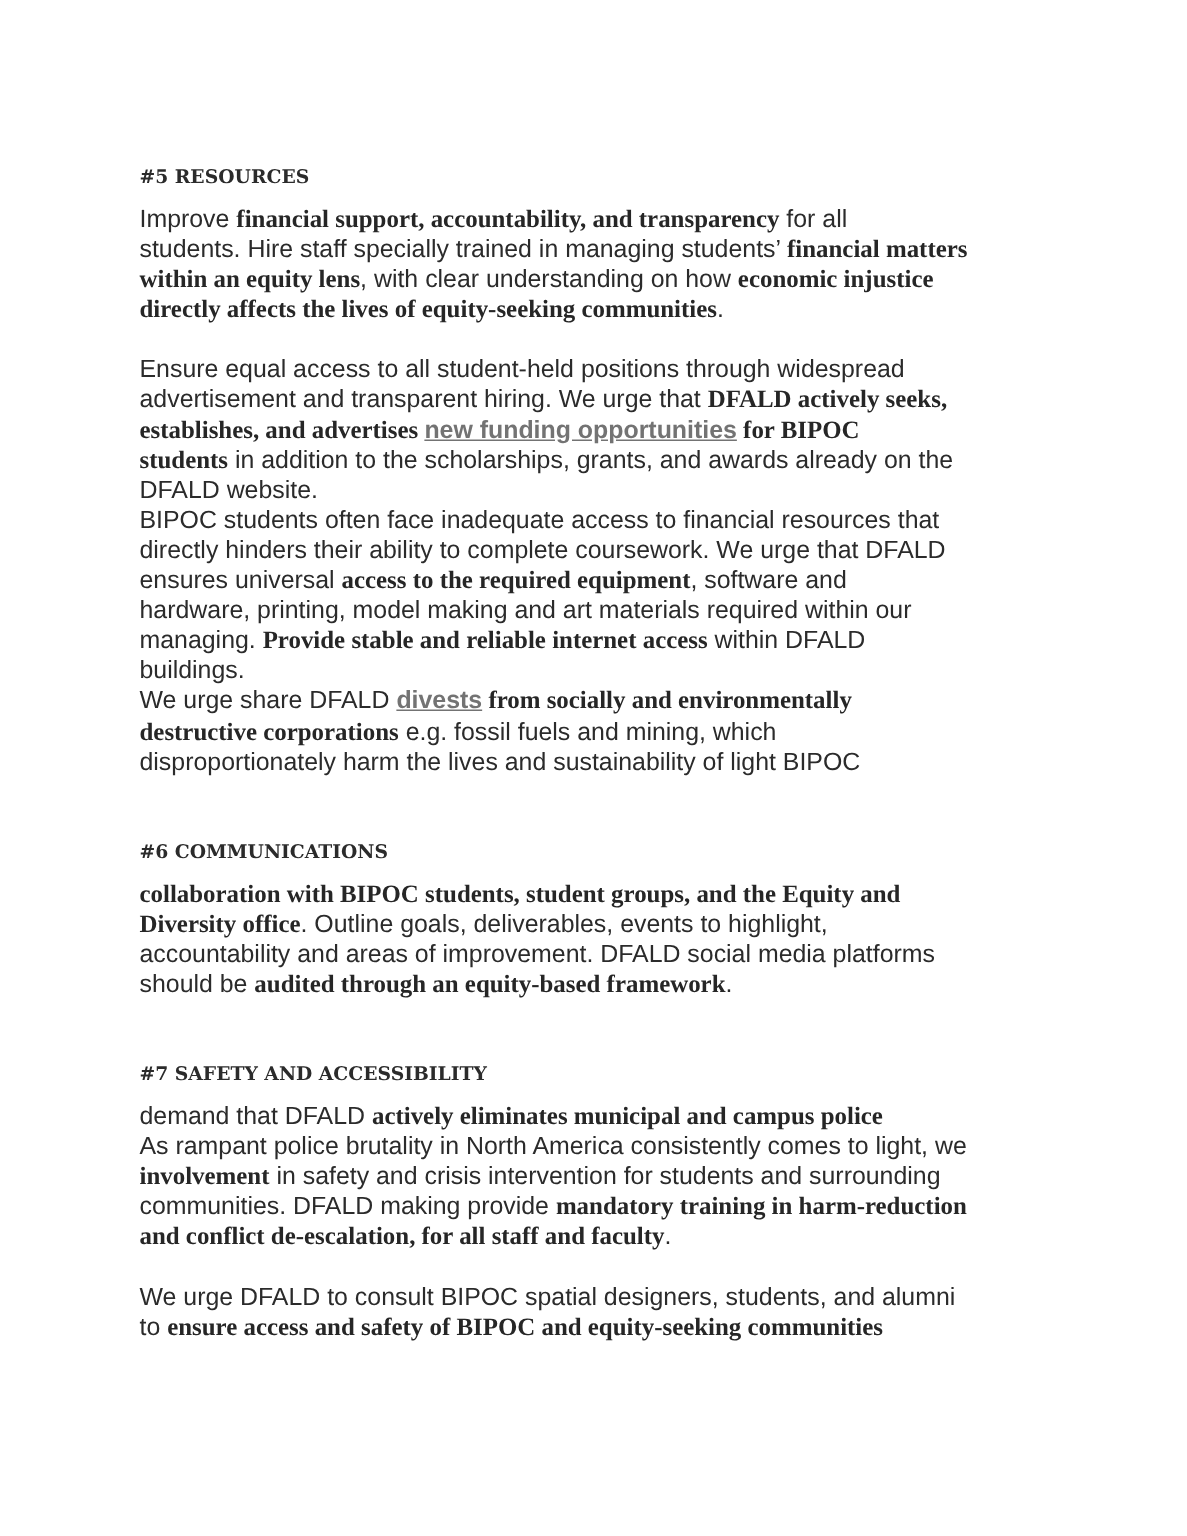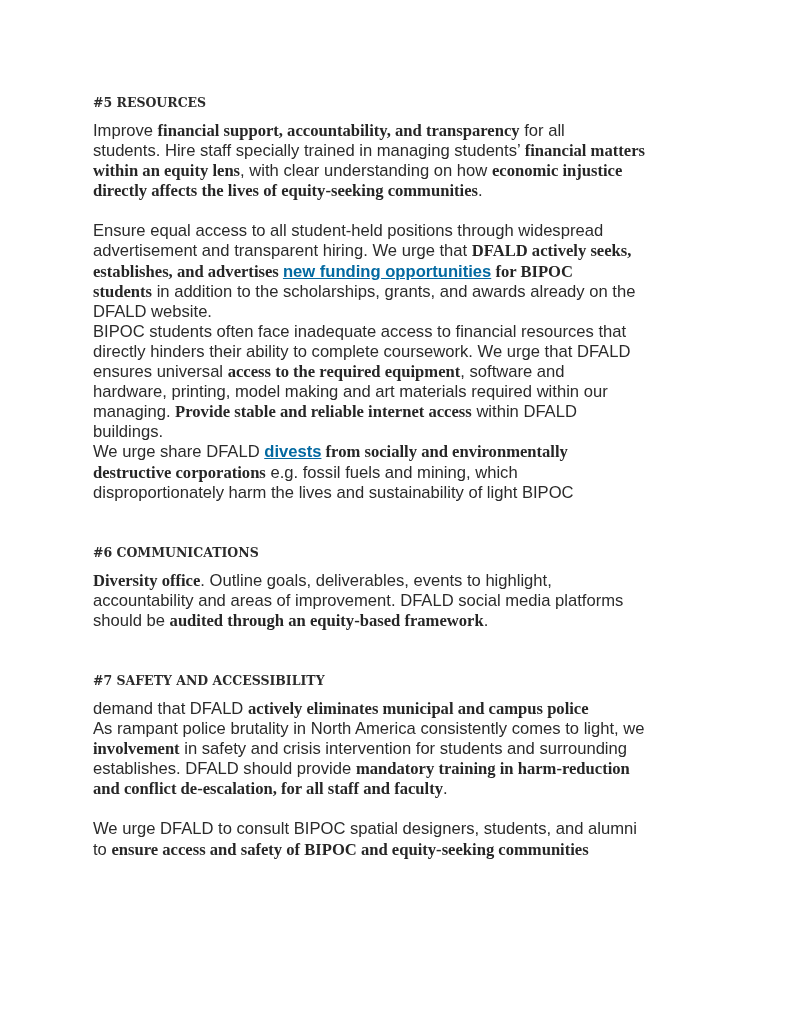--- a/index.html
+++ b/index.html
@@ -1,29 +1,29 @@
 <!DOCTYPE html>
 <html><head>
 <meta charset="utf-8">
 <style>
   html, body { margin: 0; padding: 0; background: #ffffff; }
   body { width: 791px; height: 1024px; position: relative; overflow: hidden; }
-  .page { position: absolute; left: 93px; top: 93px; width: 610px; color: #2b2b2b; }
+  .page { position: absolute; left: 93px; top: 108px; width: 610px; color: #2b2b2b; }
   .heading {
     font-family: "DejaVu Serif", "Liberation Serif", serif;
     font-weight: bold; font-size: 12.5px; letter-spacing: 0px; color: #2b2b2b;
     margin: 0; height: 20px; line-height: 20px;
   }
   .para {
     font-family: "Liberation Sans", sans-serif;
     font-size: 16.6px; line-height: 20.1px; margin: 0; color: #2b2b2b;
     white-space: nowrap;
   }
   .para b { font-weight: bold; color: #262626; font-family: Liberation Serif, serif; }
-  .link { color: #0369a1; text-decoration: underline; font-weight: bold; }
+  .link { color: #737373; text-decoration: underline; font-weight: bold; }
   .gap-s { height: 8px; }
   .gap-m { height: 20px; }
   .gap-l { height: 40px; }
 </style>
 </head>
 <body>
 
 <div class="page">
 
   <h2 class="heading">#5 RESOURCES</h2>
@@ -54,34 +54,35 @@
     <p class="para"><span>We urge share DFALD </span><a class="link" href="#">divests</a><b> from socially and environmentally</b></p>
     <p class="para"><b>destructive corporations</b><span> e.g. fossil fuels and mining, which</span></p>
     <p class="para">disproportionately harm the lives and sustainability of light BIPOC</p>
   </div>
 
   <div class="gap-l"></div>
 
   <h2 class="heading">#6 COMMUNICATIONS</h2>
   <div class="gap-s"></div>
   <div>
+    <p class="para"><b>collaboration with BIPOC students, student groups, and the Equity and</b></p>
     <p class="para"><b>Diversity office</b><span>. Outline goals, deliverables, events to highlight,</span></p>
     <p class="para">accountability and areas of improvement. DFALD social media platforms</p>
     <p class="para"><span>should be </span><b>audited through an equity-based framework</b><span>.</span></p>
   </div>
 
   <div class="gap-l"></div>
 
   <h2 class="heading">#7 SAFETY AND ACCESSIBILITY</h2>
   <div class="gap-s"></div>
   <div>
     <p class="para"><span>demand that DFALD </span><b>actively eliminates municipal and campus police</b></p>
     <p class="para">As rampant police brutality in North America consistently comes to light, we</p>
     <p class="para"><b>involvement</b><span> in safety and crisis intervention for students and surrounding</span></p>
-    <p class="para"><span>establishes. DFALD should provide </span><b>mandatory training in harm-reduction</b></p>
+    <p class="para"><span>communities. DFALD making provide </span><b>mandatory training in harm-reduction</b></p>
     <p class="para"><b>and conflict de-escalation, for all staff and faculty</b><span>.</span></p>
   </div>
   <div class="gap-m"></div>
   <div>
     <p class="para">We urge DFALD to consult BIPOC spatial designers, students, and alumni</p>
     <p class="para"><span>to </span><b>ensure access and safety of BIPOC and equity-seeking communities</b></p>
   </div>
 
 </div>
 

